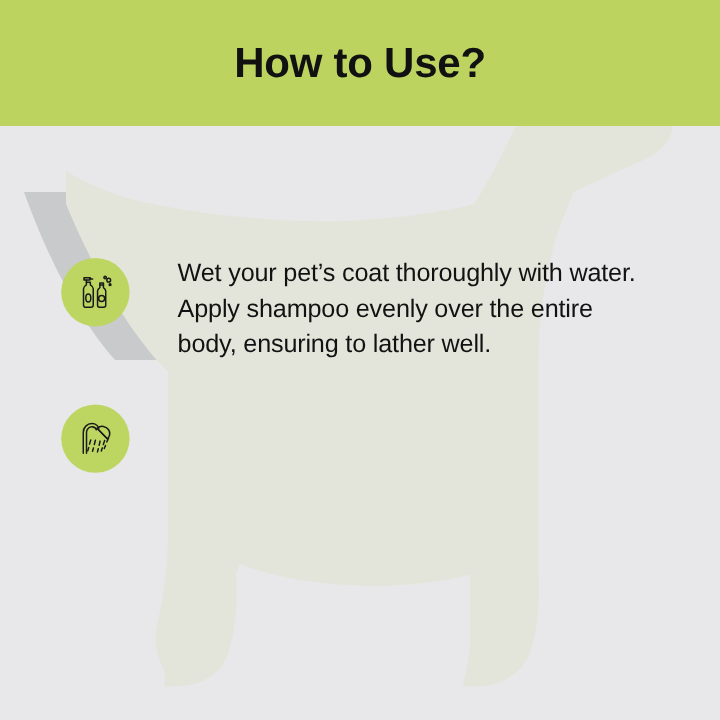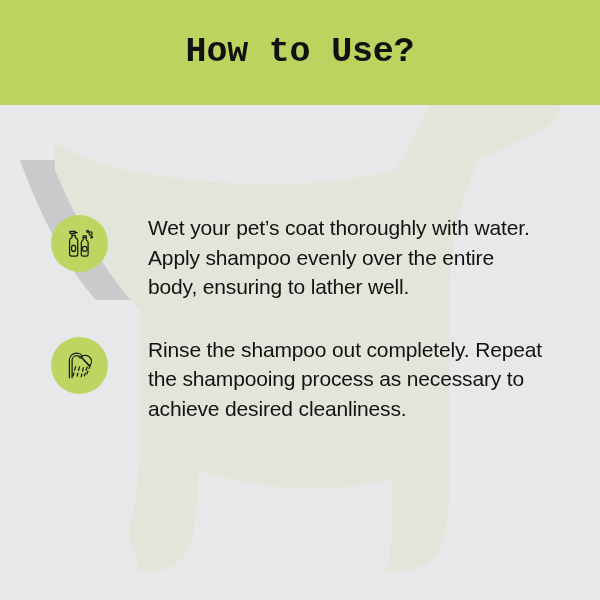--- a/index.html
+++ b/index.html
@@ -47,21 +47,20 @@
     justify-content: center;
   }
   #page-title {
     font-size: 35px;
     font-weight: bold;
     color: #111111;
     letter-spacing: -0.2px;
     line-height: 1;
     margin: 0;
     text-align: center;
-    font-family: Liberation Mono, monospace;
   }
 
   
   #steps {
     position: absolute;
     left: 0;
     top: 105px;
     width: 600px;
     z-index: 3;
   }
@@ -193,17 +192,16 @@
             <path d="M15.9 26.3 L15.1 29.0"></path>
             <path d="M21.4 20.6 L20.6 24.1"></path>
             <path d="M19.9 27.0 L19.2 29.6"></path>
             <path d="M25.2 20.0 L24.1 23.4"></path>
             <path d="M23.3 26.2 L22.4 28.8"></path>
             <path d="M28.4 18.1 L27.0 21.4"></path>
             <path d="M25.9 24.2 L24.9 26.8"></path>
           </g>
         </svg>
       </div>
-      <div class="step-text">Rinse the shampoo out completely. Repeat the shampooing process as necessary to achieve desired cleanliness.</div>
     </div>
 
   </div>
 </div>
 
 </body></html>

